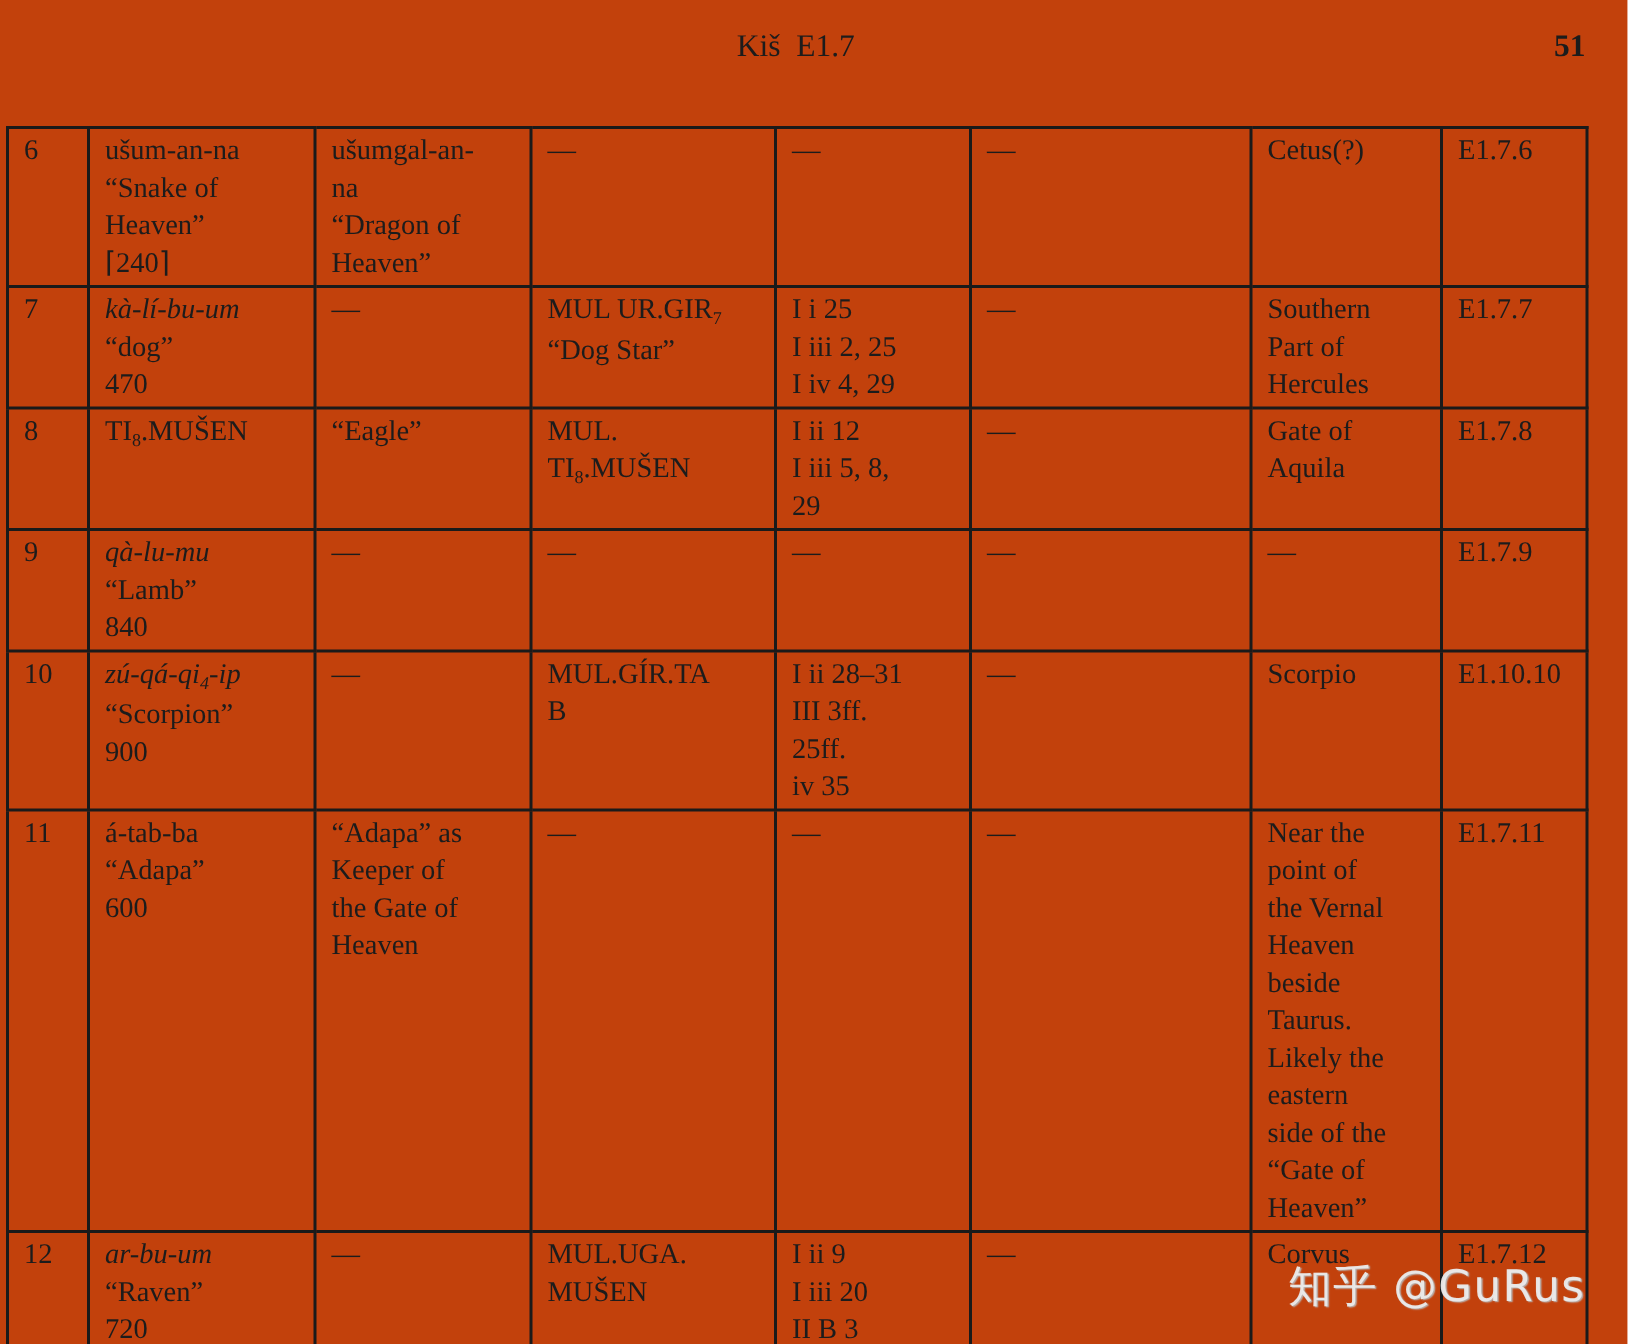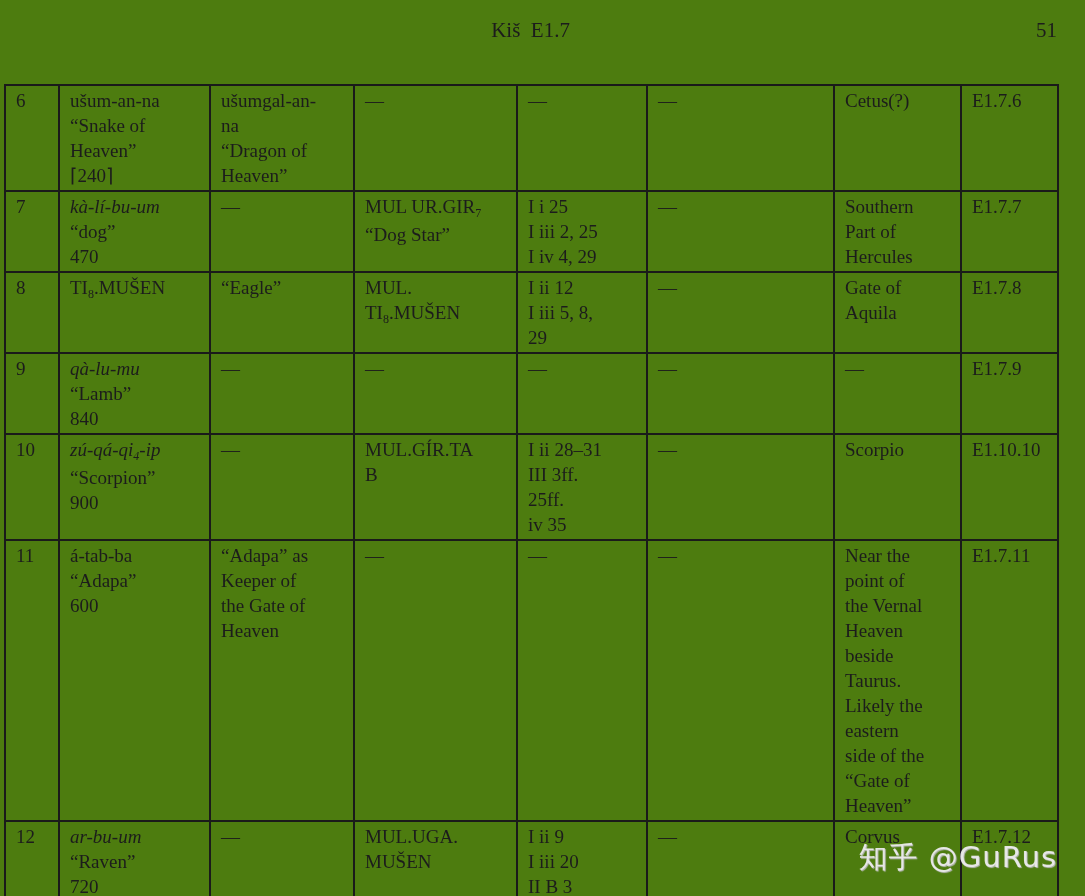--- a/index.html
+++ b/index.html
@@ -1,36 +1,37 @@
 <!DOCTYPE html>
 <html><head>
 <meta charset="utf-8">
 <style>
   html, body { margin: 0; padding: 0; background: #ffffff; }
   #page {
     position: relative;
     width: 1085px;
     height: 896px;
-    background: #4d7c0f;
+    background: #c2410c;
     font-family: "Liberation Serif", serif;
     color: #1c1c1c;
     overflow: hidden;
   }
   .hdr-title {
     position: absolute;
     top: 18px; left: 4px;
     width: 1053px;
     text-align: center;
     font-size: 21px;
     white-space: pre;
   }
   .hdr-page {
     position: absolute;
     top: 18px; right: 28px;
     font-size: 21px;
+    font-weight: bold;
   }
   table.star-table {
     position: absolute;
     left: 4px; top: 84px;
     width: 1053px;
     border-collapse: collapse;
     table-layout: fixed;
   }
   table.star-table td {
     border: 2px solid #1a1a1a;

